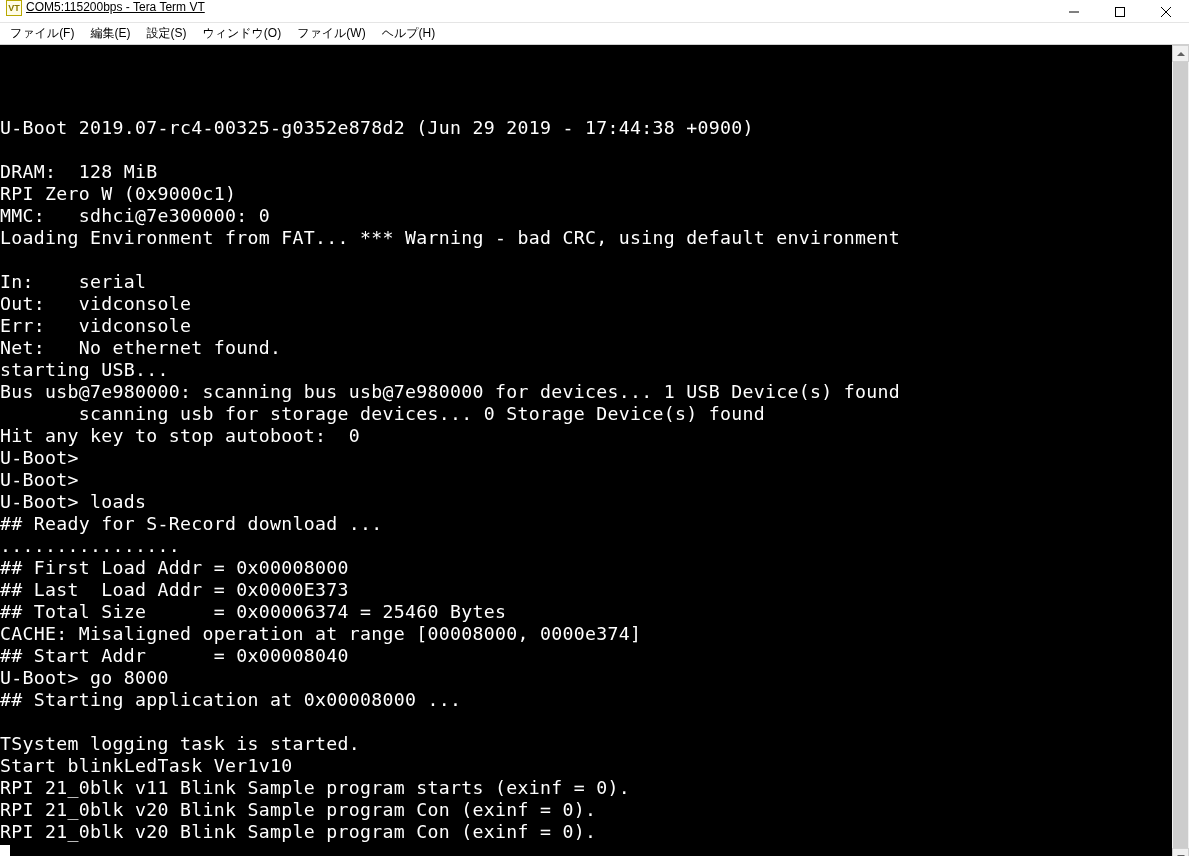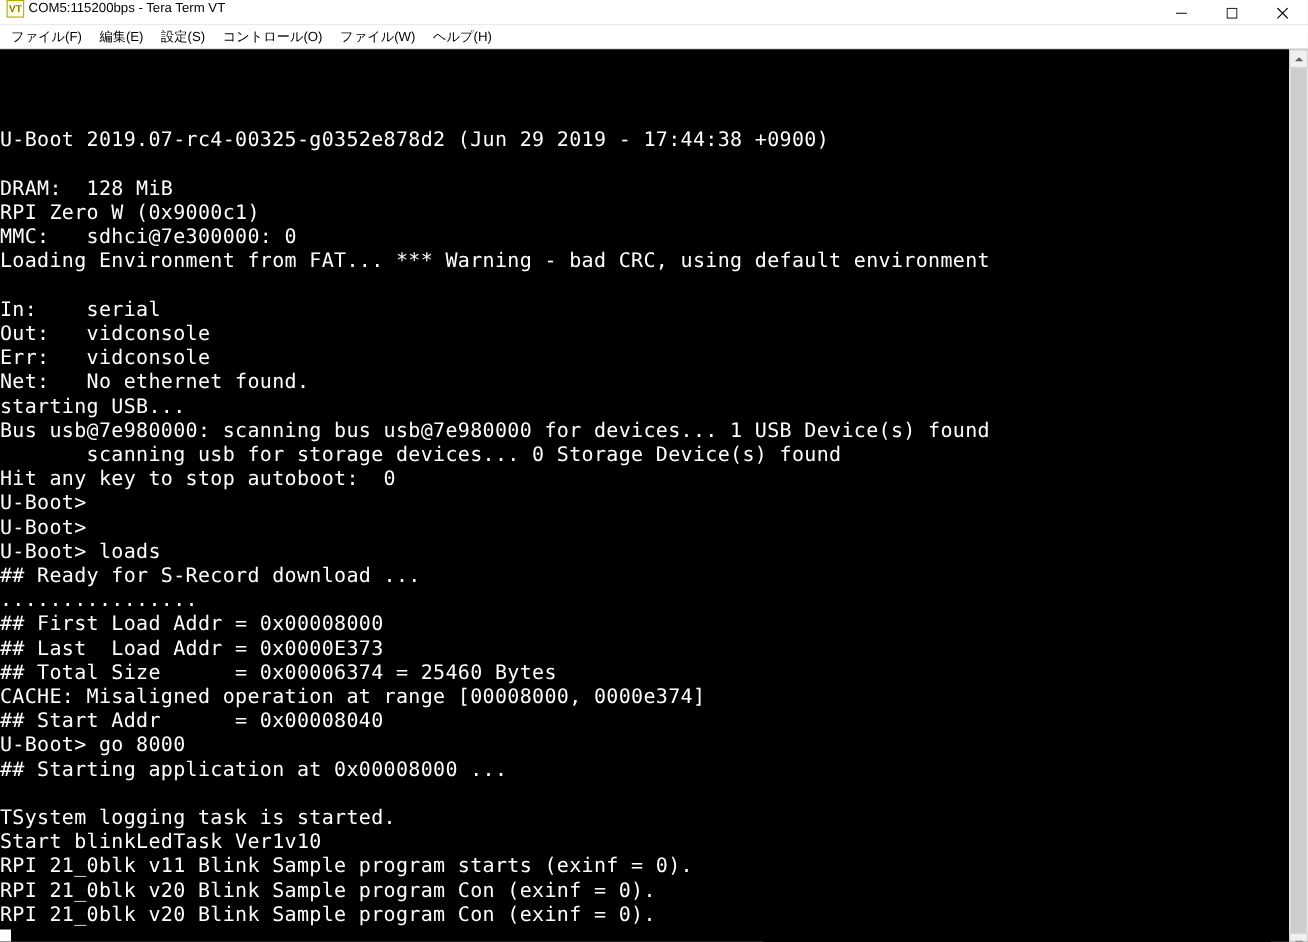--- a/index.html
+++ b/index.html
@@ -27,21 +27,21 @@
     margin: 0 4px 0 6px;
     display: inline-flex;
     align-items: center;
     justify-content: center;
     font-size: 9px;
     font-weight: bold;
     color: #8a7a00;
     border: 1px solid #b8a800;
     background: #fffde7;
   }
-  .titlebar .title { flex: 0 0 auto; }
+  .titlebar .title { flex: 0 0 auto; text-decoration: underline; }
   .titlebar .spacer { flex: 1 1 auto; }
   .win-controls { display: flex; height: 100%; }
   .win-btn {
     width: 46px;
     height: 24px;
     display: flex;
     align-items: center;
     justify-content: center;
     font-size: 10px;
     color: #000;
@@ -140,21 +140,21 @@
           <line x1="10" y1="0" x2="0" y2="10" stroke="#000" stroke-width="1"></line>
         </svg>
     </div>
   </div>
 </div>
 
 <div class="menubar">
   <div class="menu-item">ファイル(F)</div>
   <div class="menu-item">編集(E)</div>
   <div class="menu-item">設定(S)</div>
-  <div class="menu-item">コントロール(O)</div>
+  <div class="menu-item">ウィンドウ(O)</div>
   <div class="menu-item">ファイル(W)</div>
   <div class="menu-item">ヘルプ(H)</div>
 </div>
 
 <div class="terminal-wrap">
   <div class="terminal" id="terminal">
 
 U-Boot 2019.07-rc4-00325-g0352e878d2 (Jun 29 2019 - 17:44:38 +0900)
 
 DRAM:  128 MiB

